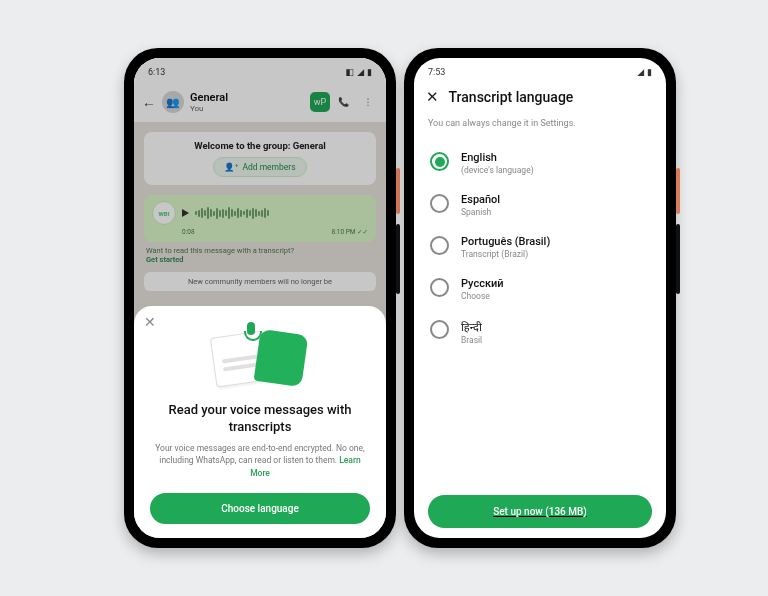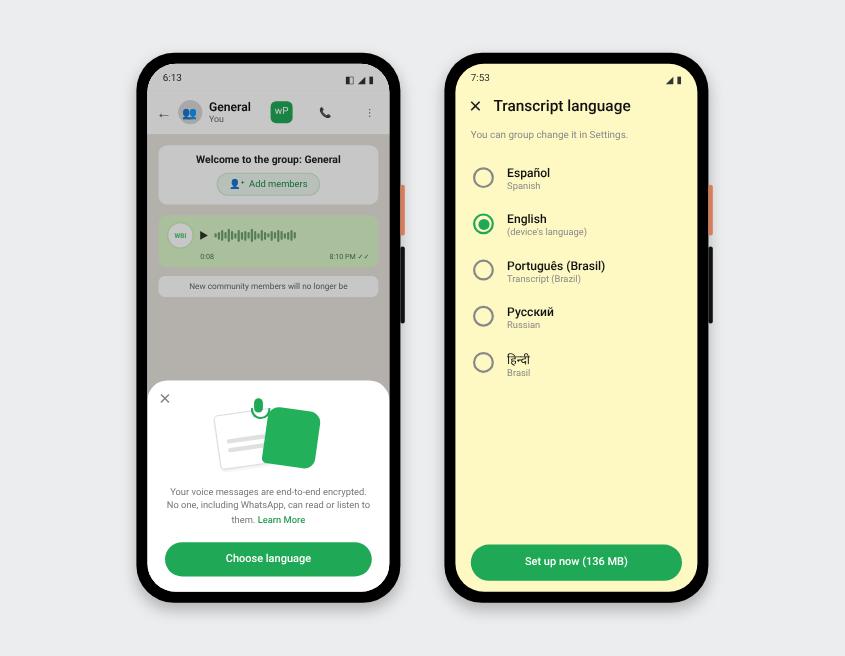--- a/index.html
+++ b/index.html
@@ -6,21 +6,21 @@
     margin: 0;
     background: #ecedef;
     width: 768px;
     height: 596px;
     font-family: Roboto, "Helvetica Neue", Arial, sans-serif;
     position: relative;
     overflow: hidden;
   }
   .phone {
     position: absolute;
-    width: 240px;
+    width: 272px;
     height: 500px;
     background: #000;
     border-radius: 34px;
     box-shadow: 0 6px 14px rgba(0,0,0,0.25);
   }
   .phone .sidebtn {
     position: absolute;
     right: -4px;
     background: #d87b59;
     border-radius: 3px;
@@ -70,21 +70,21 @@
     position: relative;
     z-index:1;
   }
   .avatar {
     width: 22px; height: 22px; border-radius: 50%;
     background: #d8d8d8; display:flex; align-items:center; justify-content:center;
     font-size:11px; color:#777;
   }
   .chat-title { font-weight: 600; font-size: 11px; color:#111; }
   .chat-sub { font-size: 8px; color:#666; }
-  .hdr-actions { margin-left:auto; display:flex; gap:20px; }
+  .hdr-actions { margin-left:auto; display:flex; gap:4px; }
   .hdr-ic { width:20px; height:20px; border-radius:5px; background:#1fa855; font-size:9px; color:#fff; display:flex; align-items:center; justify-content:center; }
   .hdr-ic.plain { background:transparent; color:#555; }
 
   .welcome-card {
     margin: 10px 10px 6px;
     background: #fff;
     border-radius: 8px;
     padding: 8px;
     text-align: center;
     position:relative; z-index:1;
@@ -190,21 +190,21 @@
     position:relative; flex-shrink:0; margin-top:1px;
   }
   .radio.selected { border-color:#1fa855; }
   .radio.selected::after {
     content:""; position:absolute; left:2.5px; top:2.5px; width:10px; height:10px; background:#1fa855; border-radius:50%;
   }
   .lang-name { font-size:11px; color:#111; font-weight:500; }
   .lang-sub { font-size:8.5px; color:#888; margin-top:1px; }
 
   .r-bottom {
-    position:absolute; left:0; right:0; bottom:10px; padding:0 14px;
+    position:absolute; left:0; right:0; bottom:10px; padding:0 14px;text-decoration:underline;
   }
   .r-btn {
     background:#1fa855; color:#fff; font-size:10px; font-weight:500;
     border-radius:22px; padding:11px 0; text-align:center;
   }
 
   .tri { width:0; height:0; border-top:4px solid transparent; border-bottom:4px solid transparent; border-left:7px solid #333; }
 </style>
 </head>
 <body>
@@ -276,92 +276,97 @@
               <span style="height:7px"></span>
               <span style="height:10px"></span>
               <span style="height:6px"></span>
           </div>
         </div>
         <div class="vm-meta">
           <span>0:08</span>
           <span><span>8:10 PM</span> ✓✓</span>
         </div>
       </div>
+      <div class="transcript-hint">
+        <span>Want to read this message with a transcript?</span><br>
+        <a>Get started</a>
+      </div>
 
       <div class="sys-msg">New community members will no longer be</div>
 
       <div class="chat-darken"></div>
 
       <div class="sheet">
         <div class="sheet-close">✕</div>
         <div class="illus">
           <div class="note"></div>
           <div class="mic"></div>
           <div class="blob"></div>
         </div>
+        <div class="sheet-title">Read your voice messages with transcripts</div>
         <div class="sheet-desc">
           <span>Your voice messages are end-to-end encrypted. No one, including WhatsApp, can read or listen to them.</span>
           <a>Learn More</a>
         </div>
         <div class="primary-btn">Choose language</div>
       </div>
 
     </div>
   </div>
 </div>
 
 <div class="phone" id="phone-right">
   <div class="sidebtn b1"></div>
   <div class="sidebtn b2"></div>
-  <div class="screen" style="background:#fef9c3;">
+  <div class="screen" style="background:#ffffff;">
 
     <div class="status">
       <span>7:53</span>
       <div class="status-icons">
         <span>◢</span>
         <span>▮</span>
       </div>
     </div>
 
     <div class="r-header">
       <span class="r-close">✕</span>
       <span>Transcript language</span>
     </div>
 
     <div class="r-sub">
-      <div class="s2">You can group change it in Settings.</div>
+      <div class="s2">You can always change it in Settings.</div>
     </div>
 
     <div class="lang-list" id="lang-list">
+        <div class="lang-row">
+          <div class="radio selected"></div>
+          <div>
+            <div class="lang-name">English</div>
+            <div class="lang-sub">(device's language)</div>
+          </div>
+        </div>
         <div class="lang-row">
           <div class="radio"></div>
           <div>
             <div class="lang-name">Español</div>
             <div class="lang-sub">Spanish</div>
           </div>
         </div>
         <div class="lang-row">
-          <div class="radio selected"></div>
-          <div>
-            <div class="lang-name">English</div>
-            <div class="lang-sub">(device's language)</div>
-          </div>
-        </div>
-        <div class="lang-row">
           <div class="radio"></div>
           <div>
             <div class="lang-name">Português (Brasil)</div>
             <div class="lang-sub">Transcript (Brazil)</div>
           </div>
         </div>
         <div class="lang-row">
           <div class="radio"></div>
           <div>
             <div class="lang-name">Русский</div>
-            <div class="lang-sub">Russian</div>
+            <div class="lang-sub">Choose</div>
           </div>
         </div>
         <div class="lang-row">
           <div class="radio"></div>
           <div>
             <div class="lang-name">हिन्दी</div>
             <div class="lang-sub">Brasil</div>
           </div>
         </div>
       </div>

